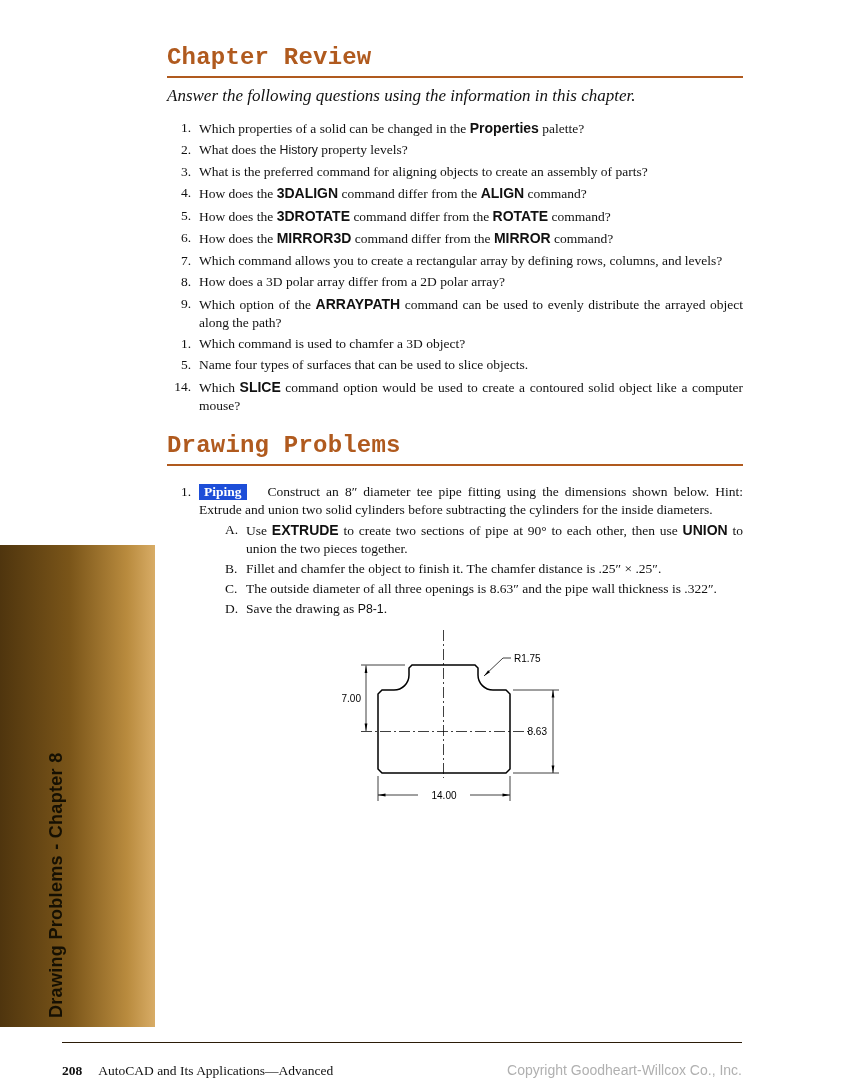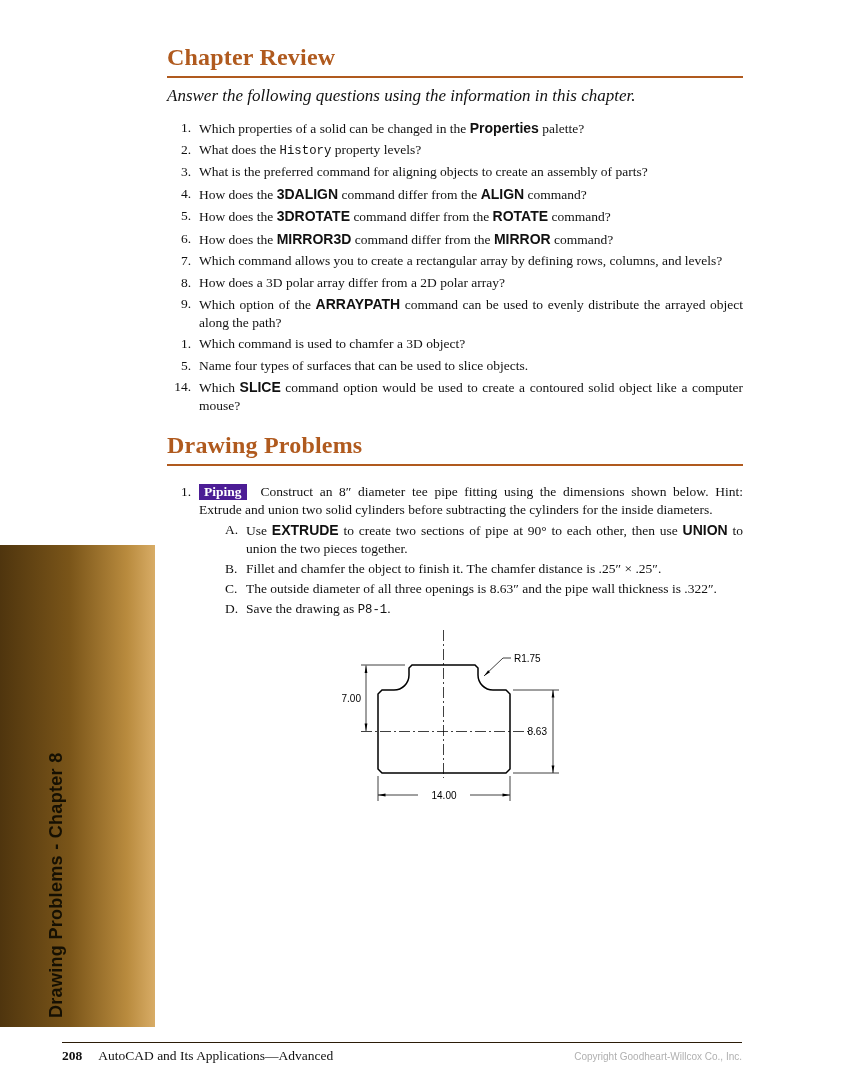--- a/index.html
+++ b/index.html
@@ -2,60 +2,60 @@
 <html><head>
 <meta charset="utf-8">
 <style>
   html,body{margin:0;padding:0;}
   body{
     width:849px;height:1087px;position:relative;background:#ffffff;
     font-family:"Liberation Serif",serif;color:#111;overflow:hidden;
   }
   .content{position:absolute;left:167px;top:44px;width:576px;}
   .section-title{
-    font-family:Liberation Serif, serif;font-weight:700;font-size:24px;
+    font-family:Liberation Mono, monospace;font-weight:700;font-size:24px;
     color:#b05a1e;margin:0;padding:0 0 5px 0;border-bottom:2.5px solid #b05a1e;
     letter-spacing:.2px;
   }
   .intro{font-style:italic;font-size:17px;margin:8px 0 13px 0;}
   .q{display:flex;margin-bottom:3.5px;font-size:13.5px;line-height:1.33;}
   .qnum{width:24px;flex:none;text-align:right;margin-right:8px;}
   .qtext{flex:1;text-align:justify;}
   .cmd{font-family:"Liberation Sans",sans-serif;font-weight:700;font-size:14px;}
-  .sans{font-family:Liberation Mono, monospace;font-size:12.3px;margin-top:24px;}
+  .sans{font-family:Liberation Sans, sans-serif;font-size:12.3px;margin-top:24px;}
   .dp-section{margin-top:17px;}
   .problem{display:flex;margin-top:17px;font-size:13.5px;line-height:1.33;}
   .ptext{flex:1;}
   .pintro{margin:0 0 2px 0;text-align:justify;}
   .badge{
-    background:#4c1d95;color:#fff;font-weight:700;padding:0 5px 1px 5px;
-    margin-right:14px;
+    background:#1d4ed8;color:#fff;font-weight:700;padding:0 5px 1px 5px;
+    margin-right:21px;
   }
   .step{display:flex;margin-top:2px;}
   .sletter{flex:none;width:17px;margin-left:26px;margin-right:4px;}
   .stext{flex:1;text-align:justify;}
   .figure-wrap{margin:10px 0 0 134px;}
   .sidebar-tab{
     position:absolute;left:0;top:545px;width:155px;height:482px;
     background:linear-gradient(90deg,#4f350e 0%,#7a5519 45%,#b98b3e 82%,#d8ac66 100%);
   }
   .sidebar-label{
     position:absolute;left:46px;top:1018px;transform:rotate(-90deg);
     transform-origin:0 0;white-space:nowrap;color:#151003;
     font-family:"Liberation Sans",sans-serif;font-weight:700;font-size:18px;
     letter-spacing:.3px;
   }
   .footer{
     position:absolute;left:62px;top:1042px;width:680px;
-    border-top:1.5px solid #2b1c08;padding-top:5px;
+    border-top:1.5px solid #2b1c08;padding-top:19px;
     display:flex;justify-content:space-between;align-items:baseline;
     font-size:13.5px;
   }
   .footer .num{font-weight:700;margin-right:16px;}
-  .copyright{font-family:"Liberation Sans",sans-serif;font-size:10px;color:#b0b0b0;}
+  .copyright{font-family:"Liberation Sans",sans-serif;font-size:14px;color:#b0b0b0;}
   svg text{font-family:"Liberation Sans",sans-serif;font-size:10px;fill:#000;}
 </style>
 </head>
 <body>
 
 <div class="content">
 
   <h1 class="section-title">Chapter Review</h1>
   <p class="intro">Answer the following questions using the information in this chapter.</p>
 

